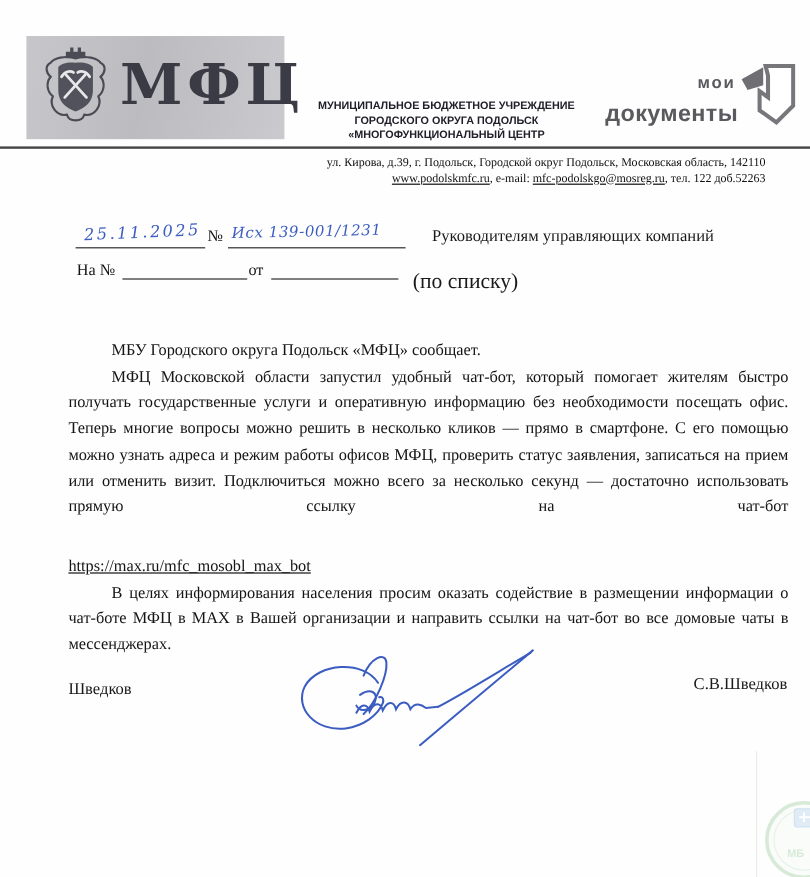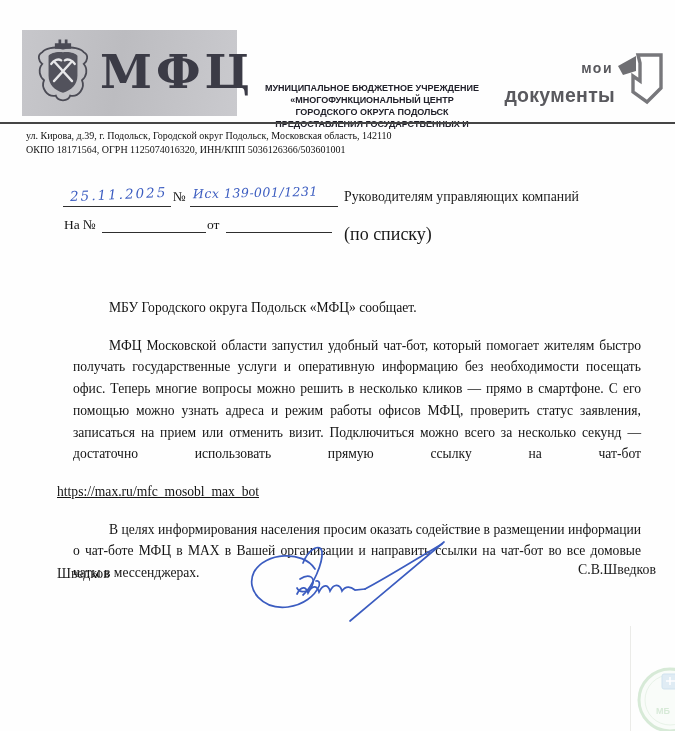--- a/index.html
+++ b/index.html
@@ -34,50 +34,50 @@
   .brand-words{
     position:absolute;right:52px;top:12px;text-align:right;
     font-family:"Liberation Sans",sans-serif;font-weight:bold;color:#59595e;
   }
   .brand-w1{display:block;font-size:14px;line-height:12px;letter-spacing:1.5px;margin-right:2px;}
   .brand-w2{display:block;font-size:19.5px;line-height:19px;letter-spacing:.3px;margin-top:12px;}
   .brand-flag{position:absolute;right:4px;top:0;width:46px;height:56px;}
   .divider{position:absolute;left:0;top:122px;width:675px;height:2px;background:#454545;}
   
   .contacts{
-    position:absolute;left:26px;top:129px;width:600px;
-    text-align:left;font-size:10px;line-height:13.5px;color:#101010;
+    position:absolute;left:38px;top:129px;width:600px;
+    text-align:right;font-size:10px;line-height:13.5px;color:#101010;
   }
   .u{text-decoration:underline;}
   
   .hand{
     color:#3b5cc0;font-family:"DejaVu Serif",serif;font-style:italic;
     white-space:nowrap;
   }
   .date-hw{position:absolute;left:70px;top:186px;font-size:13.5px;letter-spacing:2px;transform:rotate(-2.5deg);}
   .num-hw{position:absolute;left:193px;top:185px;font-size:12.5px;letter-spacing:.5px;transform:rotate(-1.2deg);}
   .uline{position:absolute;height:1px;background:#2e2e2e;}
   .l-date{left:63px;top:206px;width:108px;}
   .l-num{left:190px;top:206px;width:148px;}
   .l-na{left:102px;top:232px;width:104px;}
   .l-ot{left:226px;top:232px;width:106px;}
   .ref-print{position:absolute;font-size:13.5px;color:#141414;}
   .no-label{left:173px;top:189px;}
   .na-label{left:64px;top:217px;}
   .ot-label{left:207px;top:217px;}
-  .recipient1{position:absolute;left:344px;top:189px;font-size:13.8px;text-align:right;}
+  .recipient1{position:absolute;left:360px;top:189px;font-size:13.8px;text-align:right;}
   .recipient2{position:absolute;left:344px;top:224px;font-size:18px;}
   
   .body-text{
     position:absolute;left:57px;top:281px;width:600px;
     font-size:13.6px;line-height:21.7px;text-align:justify;color:#141414;
   }
-  .body-text p{margin:16px;text-indent:36px;}
+  .body-text p{margin:0;text-indent:36px;}
   .p2{text-align-last:justify;}
-  .doc-link{display:block;text-indent:0;text-decoration:underline;color:#141414;}
+  .doc-link{display:block;text-indent:0;text-decoration:underline;color:#141414;margin-top:28px;}
   
   .sig-role{position:absolute;left:57px;top:566px;font-size:13.8px;}
   .sig-name{position:absolute;left:578px;top:562px;font-size:13.8px;}
   .sig-svg{position:absolute;left:243px;top:537px;width:210px;height:90px;}
   
   .scan-line{position:absolute;left:630px;top:626px;width:1px;height:105px;background:#ebebe8;}
   .stamp{position:absolute;left:622px;top:658px;width:53px;height:73px;opacity:.45;}
 </style>
 </head>
 <body>
@@ -96,41 +96,40 @@
           <path d="M17,31 C20,26 25,25 28,27"></path>
             <path d="M43,31 C40,26 35,25 32,27"></path>
         </g>
       </g>
     </svg>
     <div class="mfc-acronym">МФЦ</div>
   </div>
 
   <div class="org-name">
     <div>МУНИЦИПАЛЬНОЕ БЮДЖЕТНОЕ УЧРЕЖДЕНИЕ</div>
+    <div>ГОРОДСКОГО ОКРУГА ПОДОЛЬСК</div>
     <div>«МНОГОФУНКЦИОНАЛЬНЫЙ ЦЕНТР</div>
-    <div>ГОРОДСКОГО ОКРУГА ПОДОЛЬСК</div>
-    <div>ПРЕДОСТАВЛЕНИЯ ГОСУДАРСТВЕННЫХ И</div>
   </div>
 
   <div class="brand">
     <div class="brand-words">
       <span class="brand-w1">мои</span>
       <span class="brand-w2">документы</span>
     </div>
     <svg class="brand-flag" viewBox="0 0 46 56">
       <polygon points="1,16 19,6 19,21 6,25" fill="#6f6f73"></polygon>
       <path d="M21,5 L44,5 L44,38 L30,52 L16,42 L16,26 L23,31 L23,13 Z" fill="#ffffff" stroke="#77777b" stroke-width="3.4" stroke-linejoin="miter"></path>
     </svg>
   </div>
 
   <div class="divider"></div>
 
   <div class="contacts">
     <div>ул. Кирова, д.39, г. Подольск, Городской округ Подольск, Московская область, 142110</div>
-    <div>ОКПО 18171564, ОГРН 1125074016320, ИНН/КПП 5036126366/503601001</div>
+    <div><span class="u">www.podolskmfc.ru</span><span>, e-mail: </span><span class="u">mfc-podolskgo@mosreg.ru</span><span>, тел. 122 доб.52263</span></div>
   </div>
 
   <div class="hand date-hw">25.11.2025</div>
   <div class="uline l-date"></div>
   <div class="ref-print no-label">№</div>
   <div class="hand num-hw">Исх 139-001/1231</div>
   <div class="uline l-num"></div>
   <div class="ref-print na-label">На №</div>
   <div class="uline l-na"></div>
   <div class="ref-print ot-label">от</div>

